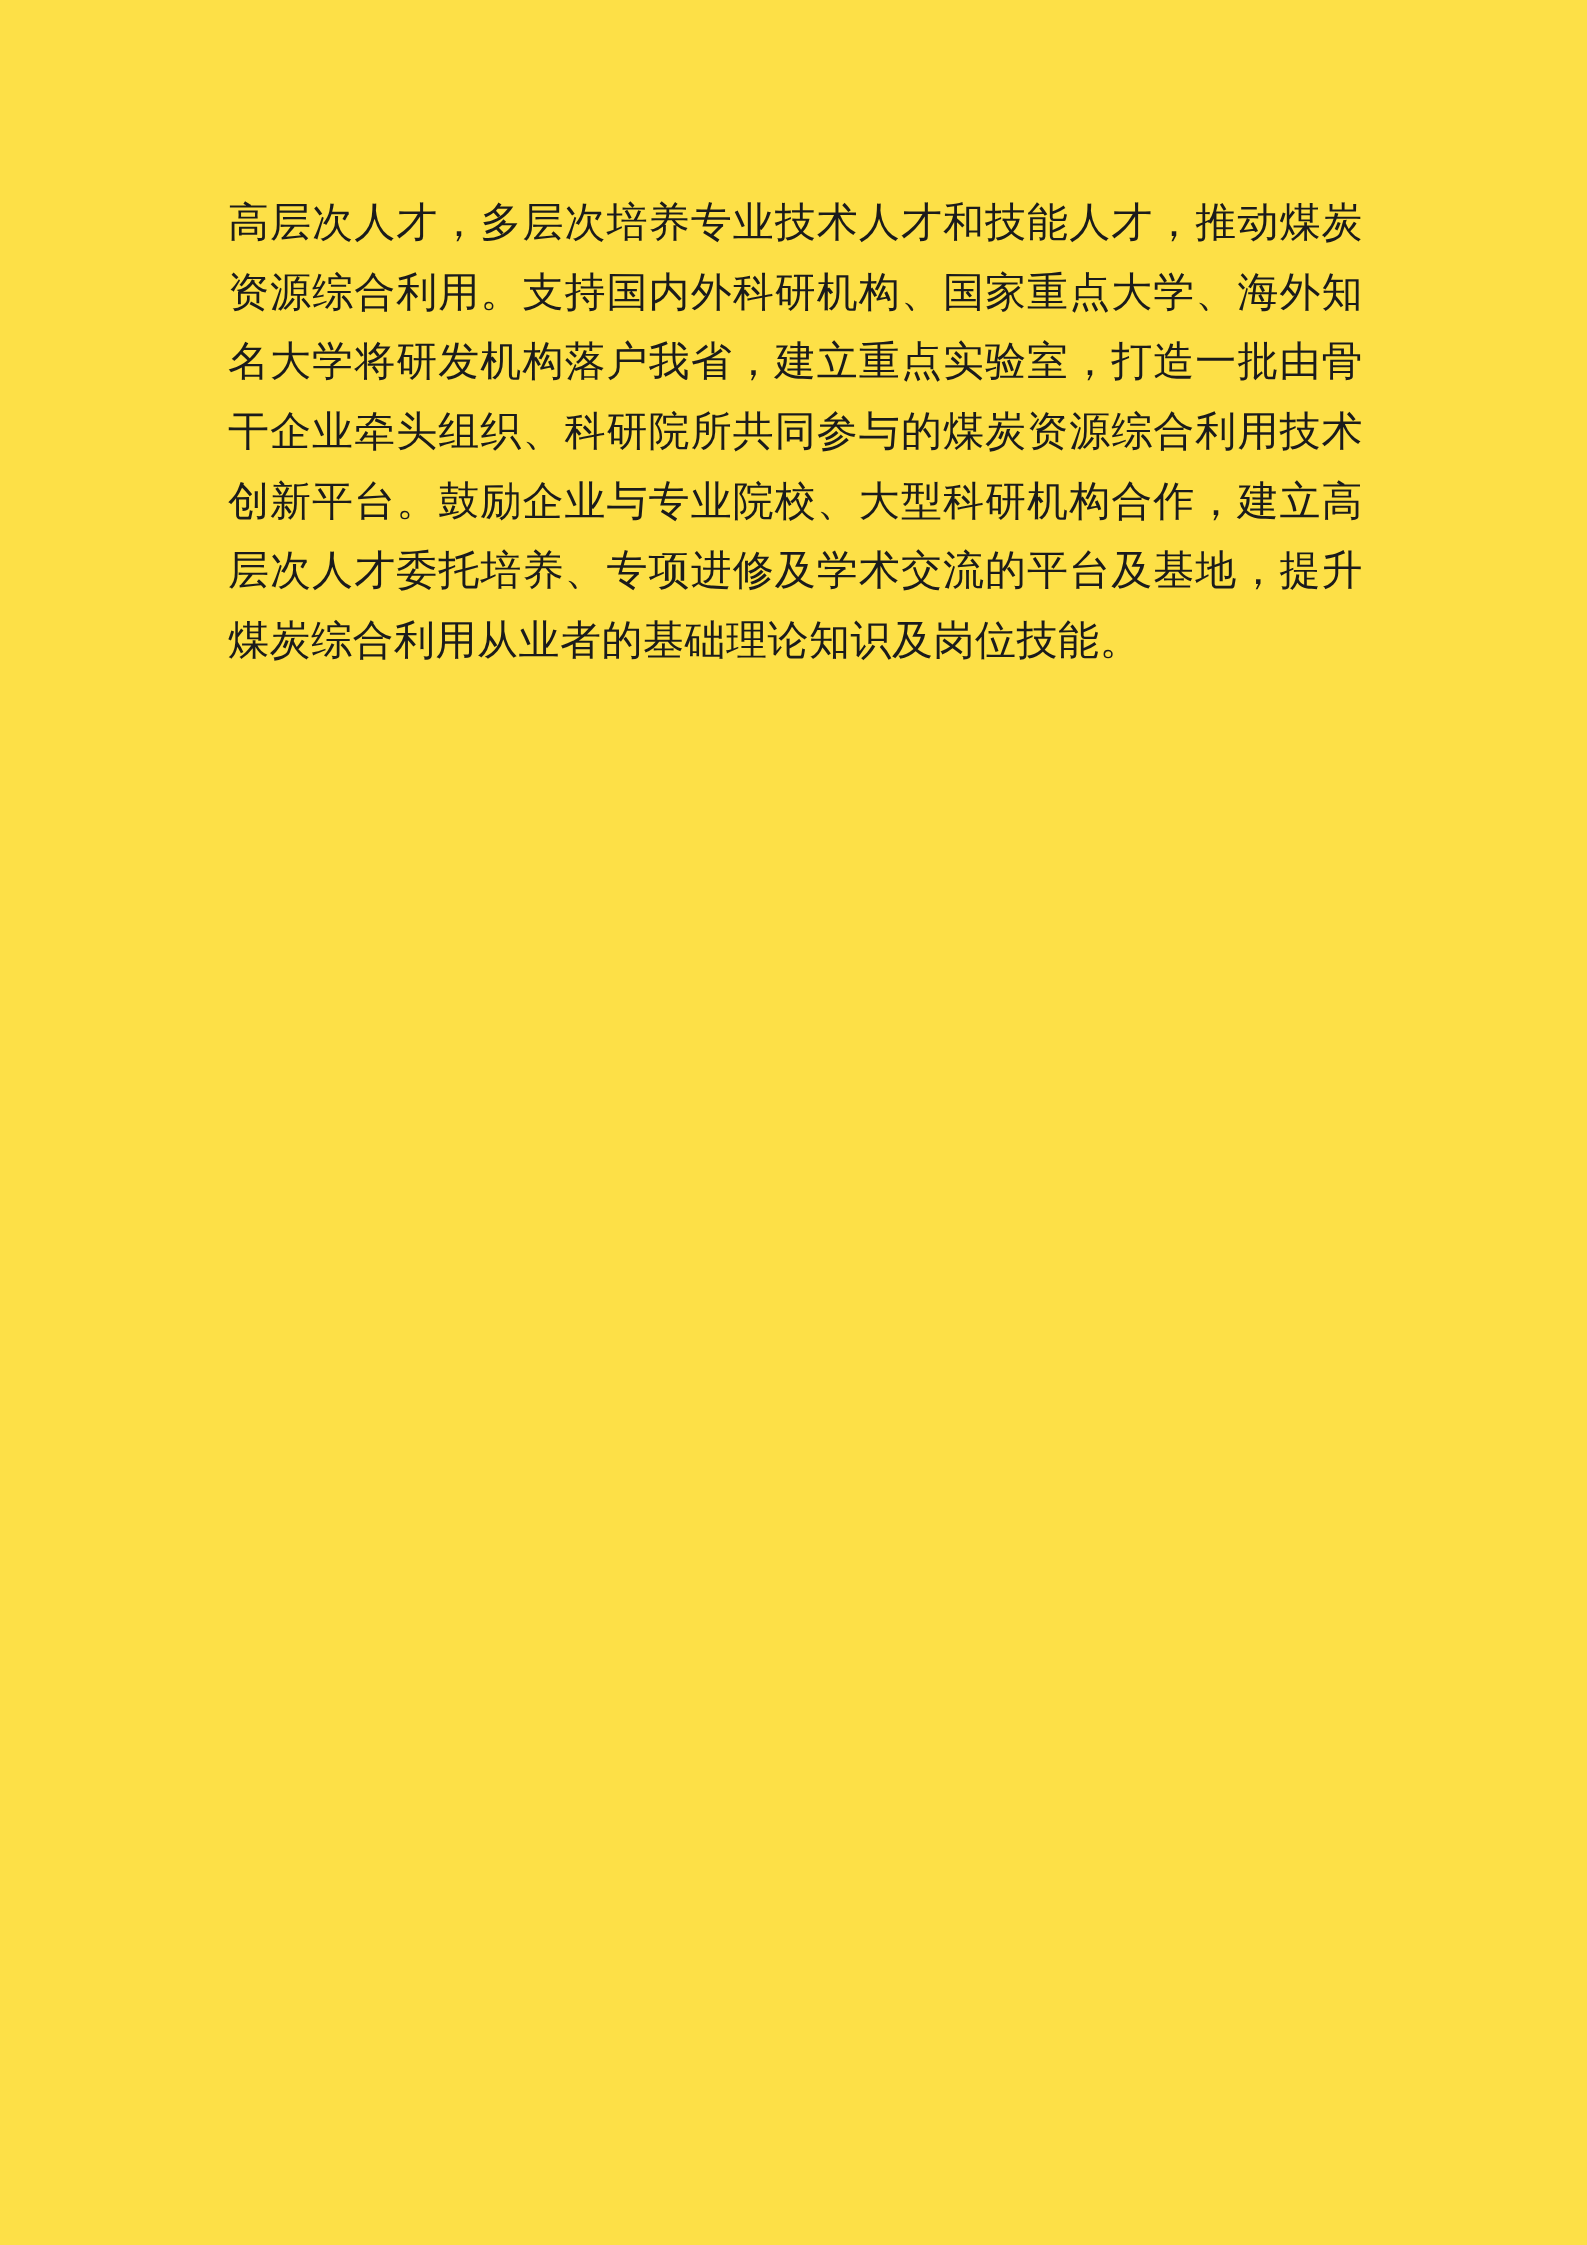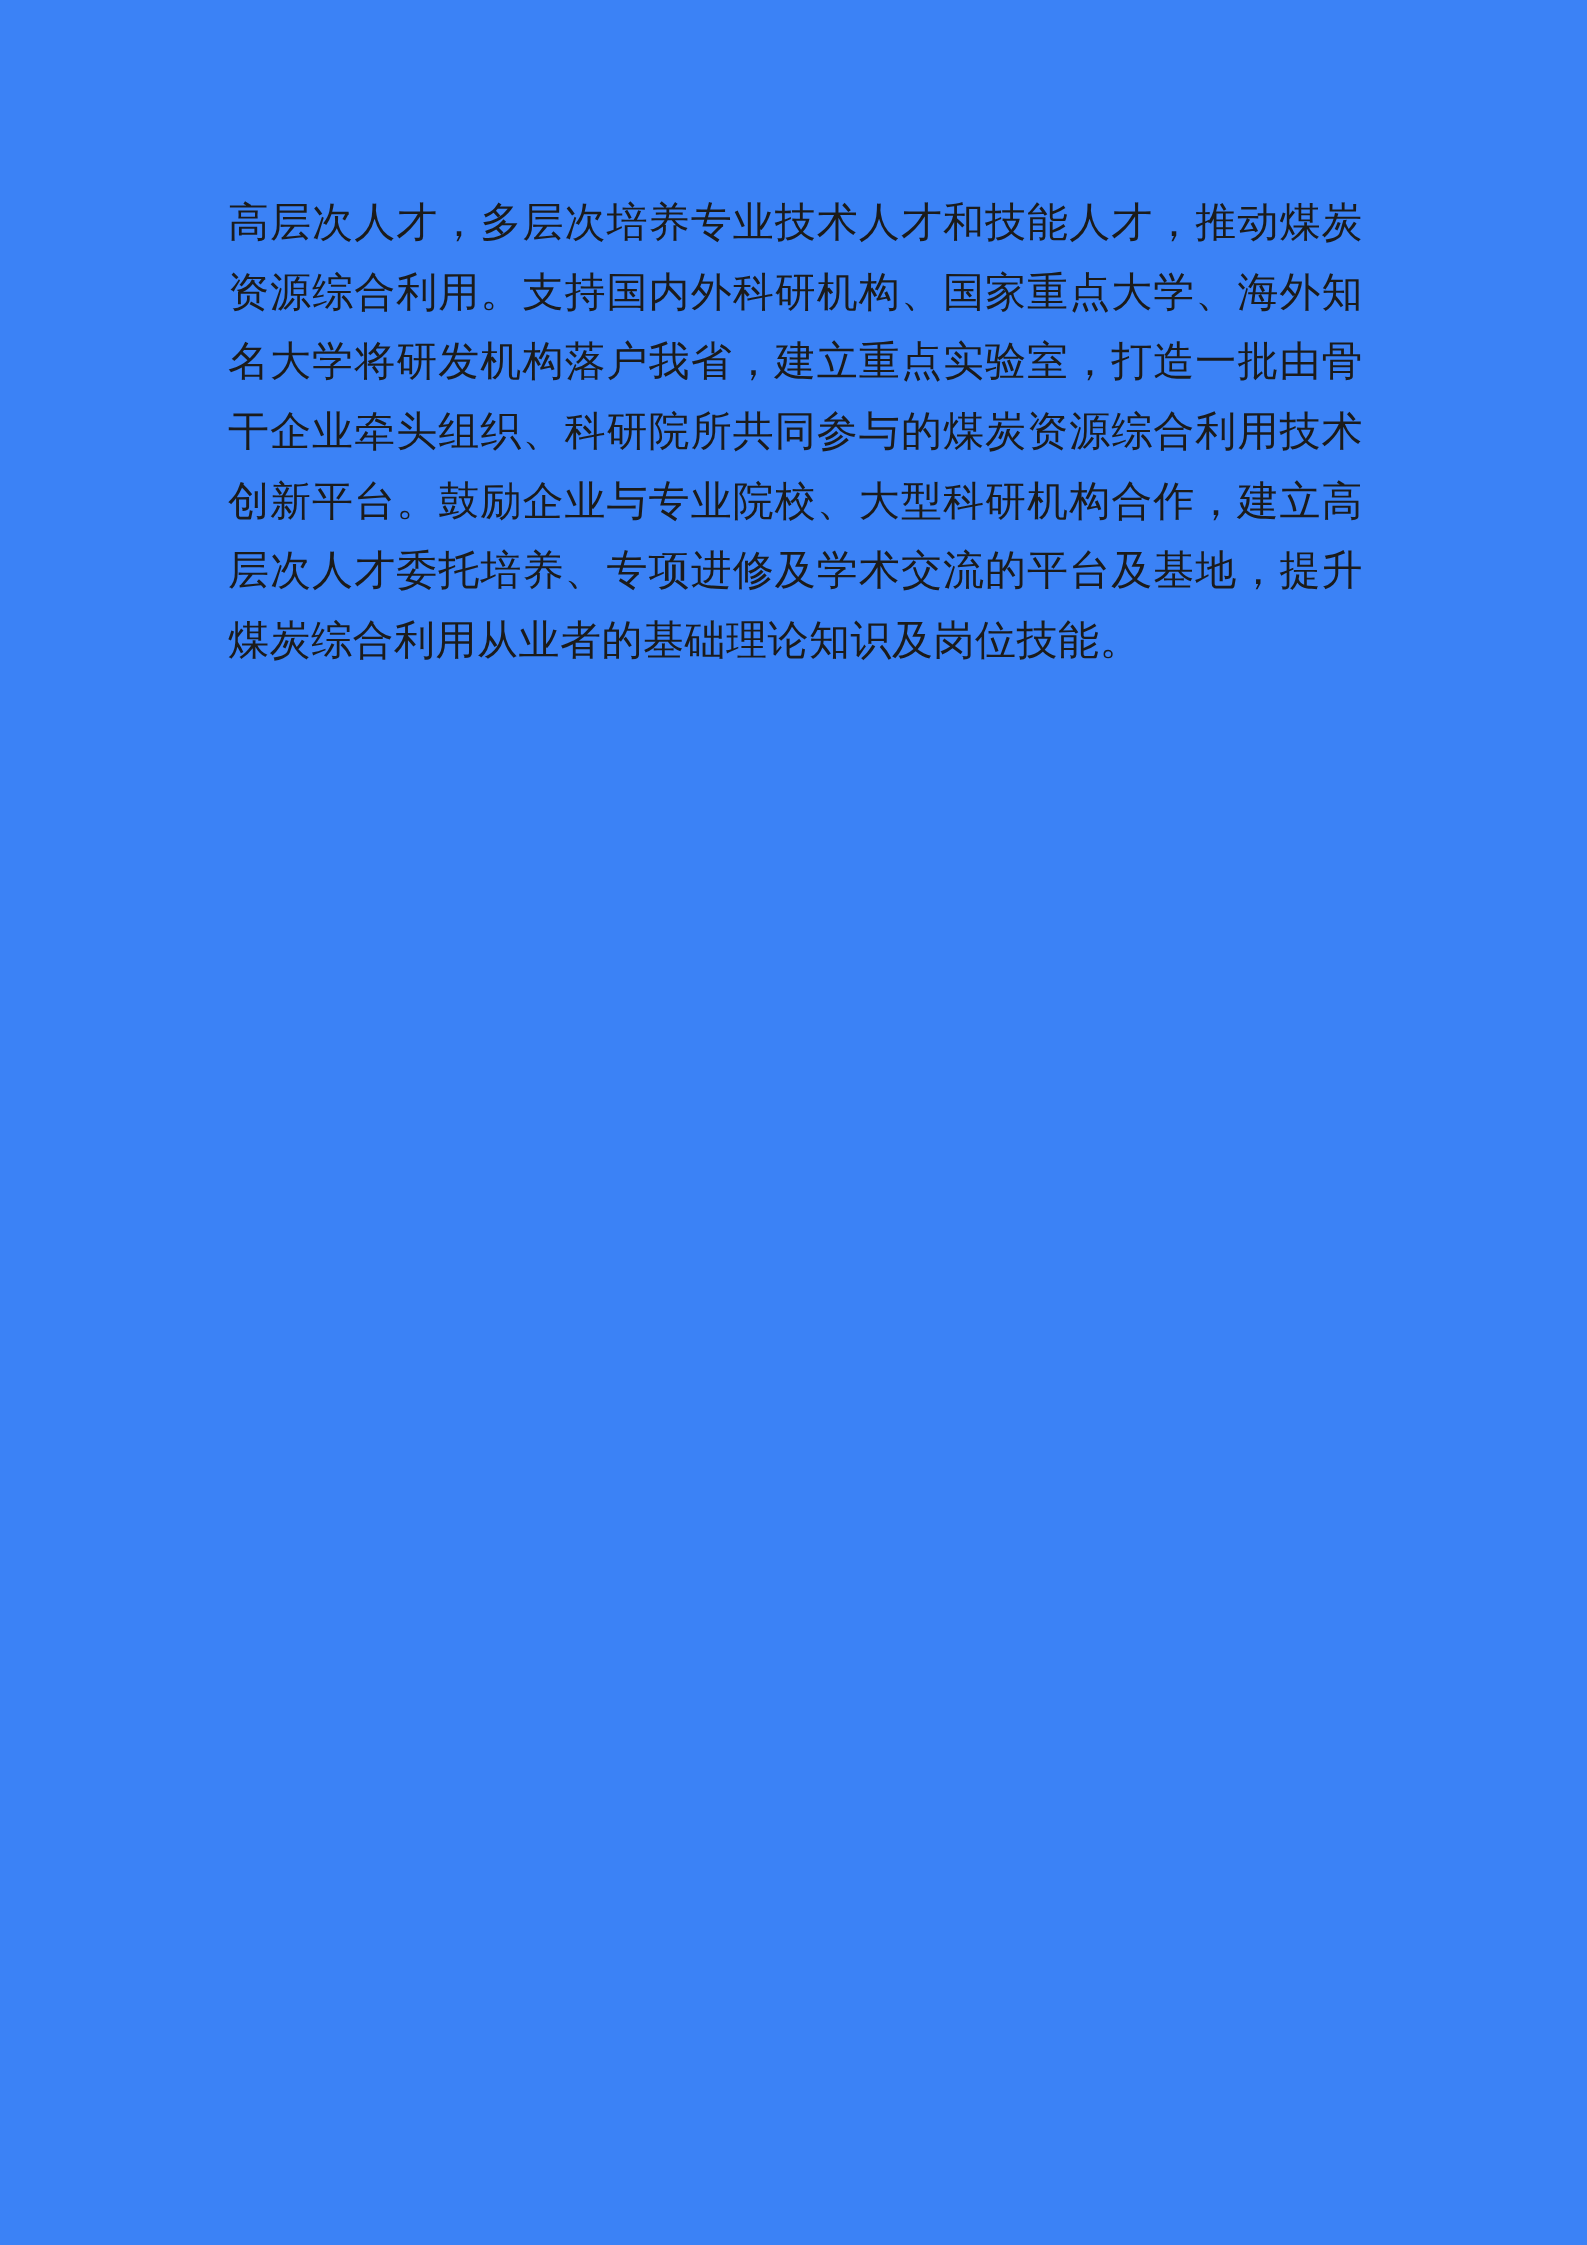--- a/index.html
+++ b/index.html
@@ -13,21 +13,21 @@
     position: relative;
     overflow: hidden;
     font-family: "DejaVu Serif", "Liberation Serif", serif;
   }
   .page {
     position: absolute;
     left: 0;
     top: 0;
     width: 1587px;
     height: 2245px;
-    background: #3b82f6;
+    background: #fde047;
   }
   .text-body {
     position: absolute;
     left: 228px;
     top: 188px;
     width: 1135px;
   }
   .para {
     margin: 0;
     font-size: 41px;

